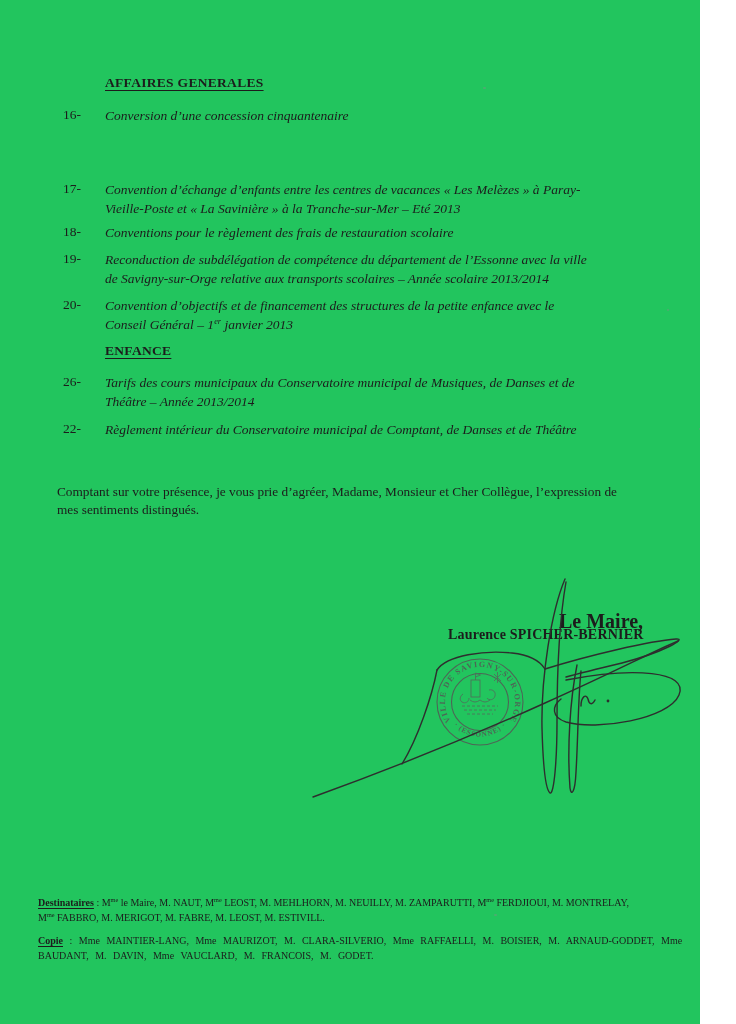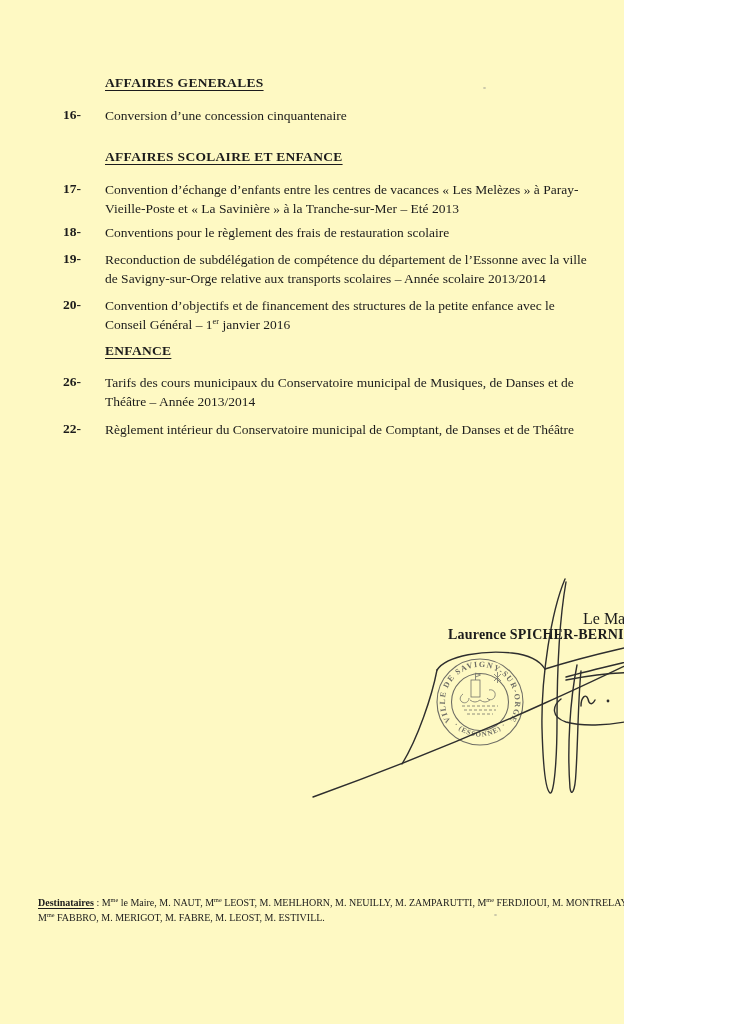--- a/index.html
+++ b/index.html
@@ -1,48 +1,49 @@
 <!DOCTYPE html>
 <html><head>
 <meta charset="utf-8">
 <style>
   html,body{margin:0;padding:0;background:#ffffff;}
   .page{
     position:relative;
-    width:624px;height:1024px;
-    background:#fef9c3;
+    width:700px;height:1024px;
+    background:#22c55e;
     font-family:"Liberation Serif","DejaVu Serif",serif;
     color:#1c1c1c;
     overflow:hidden;
   }
   .heading{
     position:absolute;left:105px;
     font-weight:bold;font-size:13.5px;letter-spacing:.3px;
     text-decoration:underline;
     text-underline-offset:3px;
     white-space:pre;
   }
   .item{position:absolute;left:0;width:700px;}
   .item .num{
     position:absolute;left:63px;top:0;
-    font-weight:bold;font-size:13.5px;
+    font-weight:normal;font-size:13.5px;
   }
   .item .txt{
     position:absolute;left:105px;top:0;width:560px;
     font-size:13.5px;line-height:18.5px;
     white-space:pre-line;
+    font-style:italic;
   }
   sup{font-size:.62em;vertical-align:super;line-height:0;}
   .closing{
     position:absolute;left:57px;top:483px;width:660px;
     font-size:13.3px;line-height:18px;white-space:pre-line;
   }
   .sig-title{
-    position:absolute;left:583px;top:610px;
-    font-weight:normal;font-size:16px;white-space:pre;
+    position:absolute;left:559px;top:610px;
+    font-weight:bold;font-size:20px;white-space:pre;
   }
   .sig-name{
     position:absolute;left:448px;top:627px;
     font-weight:bold;font-size:14px;letter-spacing:.2px;white-space:pre;
   }
   .overlay{position:absolute;left:0;top:0;pointer-events:none;}
   .footer{
     position:absolute;left:38px;width:672px;
     font-size:10px;line-height:15px;white-space:pre-line;
   }
@@ -50,21 +51,20 @@
   .foot-dest{top:880px;}
   .foot-copy{top:918px;word-spacing:4px;}
   .speck{position:absolute;border-radius:50%;background:#8a8a8a;opacity:.45;}
 </style>
 </head>
 <body>
 
 <div class="page">
 
   <div class="heading" style="top:75px">AFFAIRES GENERALES</div>
-  <div class="heading" style="top:149px">AFFAIRES SCOLAIRE ET ENFANCE</div>
   <div class="heading" style="top:343px">ENFANCE</div>
 
   <div class="item" style="top:107px">
     <span class="num">16-</span>
     <span class="txt">Conversion d’une concession cinquantenaire</span>
   </div>
 
   <div class="item" style="top:181px">
     <span class="num">17-</span>
     <span class="txt">Convention d’échange d’enfants entre les centres de vacances « Les Melèzes » à Paray-
@@ -78,34 +78,36 @@
 
   <div class="item" style="top:251px">
     <span class="num">19-</span>
     <span class="txt">Reconduction de subdélégation de compétence du département de l’Essonne avec la ville
 de Savigny-sur-Orge relative aux transports scolaires – Année scolaire 2013/2014</span>
   </div>
 
   <div class="item" style="top:297px">
     <span class="num">20-</span>
     <span class="txt"><span>Convention d’objectifs et de financement des structures de la petite enfance avec le
-Conseil Général – 1</span><sup>er</sup><span> janvier 2016</span></span>
+Conseil Général – 1</span><sup>er</sup><span> janvier 2013</span></span>
   </div>
 
   <div class="item" style="top:374px">
     <span class="num">26-</span>
     <span class="txt">Tarifs des cours municipaux du Conservatoire municipal de Musiques, de Danses et de
 Théâtre – Année 2013/2014</span>
   </div>
 
   <div class="item" style="top:421px">
     <span class="num">22-</span>
     <span class="txt">Règlement intérieur du Conservatoire municipal de Comptant, de Danses et de Théâtre</span>
   </div>
 
+  <div class="closing">Comptant sur votre présence, je vous prie d’agréer, Madame, Monsieur et Cher Collègue, l’expression de
+mes sentiments distingués.</div>
 
   <div class="sig-title">Le Maire,</div>
   <div class="sig-name">Laurence SPICHER-BERNIER</div>
 
   <svg class="overlay" width="736" height="1024" viewBox="0 0 736 1024">
     <defs>
       <path id="arcTop" d="M 449.7 719.5 A 35 35 0 1 1 510.3 719.5" fill="none"></path>
       <path id="arcBot" d="M 451.5 722.5 A 36 36 0 0 0 508.5 722.5" fill="none"></path>
     </defs>
 
@@ -144,18 +146,22 @@
       <path d="M 566 680 C 634 667 689 671 679 695 C 669 719 597 731 566 722 C 551 717 552 706 561 699"></path>
       <path d="M 313 797 C 385 771 470 737 545 703 C 610 674 652 652 678 641"></path>
     </g>
   </svg>
 
   <div class="footer foot-dest">
     <span class="u">Destinataires</span><span> : </span><span><span>M</span><sup>me</sup><span> le Maire, M. NAUT, M</span><sup>me</sup><span> LEOST, M. MEHLHORN, M. NEUILLY, M. ZAMPARUTTI, M</span><sup>me</sup><span> FERDJIOUI, M. MONTRELAY,
 M</span><sup>me</sup><span> FABBRO, M. MERIGOT, M. FABRE, M. LEOST, M. ESTIVILL.</span></span>
   </div>
 
+  <div class="footer foot-copy">
+    <span class="u">Copie</span><span> : </span><span>Mme MAINTIER-LANG, Mme MAURIZOT, M. CLARA-SILVERIO, Mme RAFFAELLI, M. BOISIER, M. ARNAUD-GODDET, Mme
+BAUDANT, M. DAVIN, Mme VAUCLARD, M. FRANCOIS, M. GODET.</span>
+  </div>
 
   <div class="speck" style="left:483px;top:87px;width:3px;height:2px"></div>
   <div class="speck" style="left:667px;top:309px;width:2px;height:2px"></div>
   <div class="speck" style="left:699px;top:428px;width:2px;height:2px"></div>
   <div class="speck" style="left:494px;top:914px;width:3px;height:2px"></div>
 </div>
 
 </body></html>

